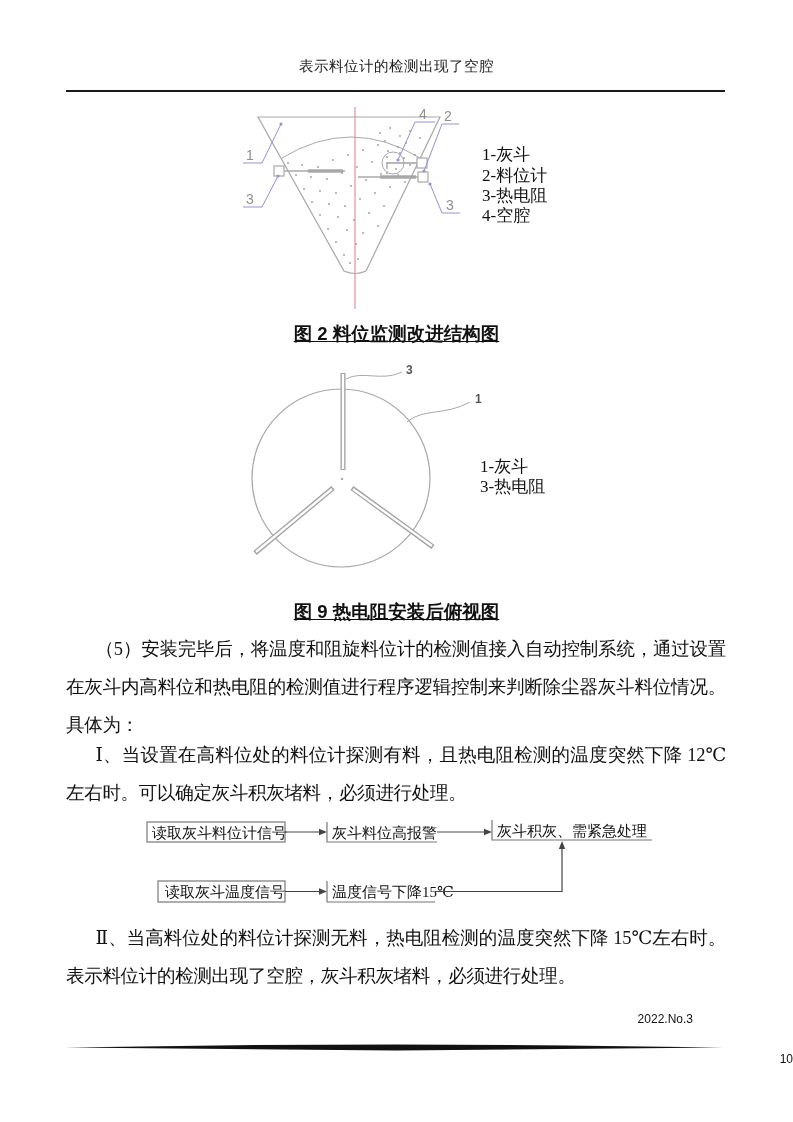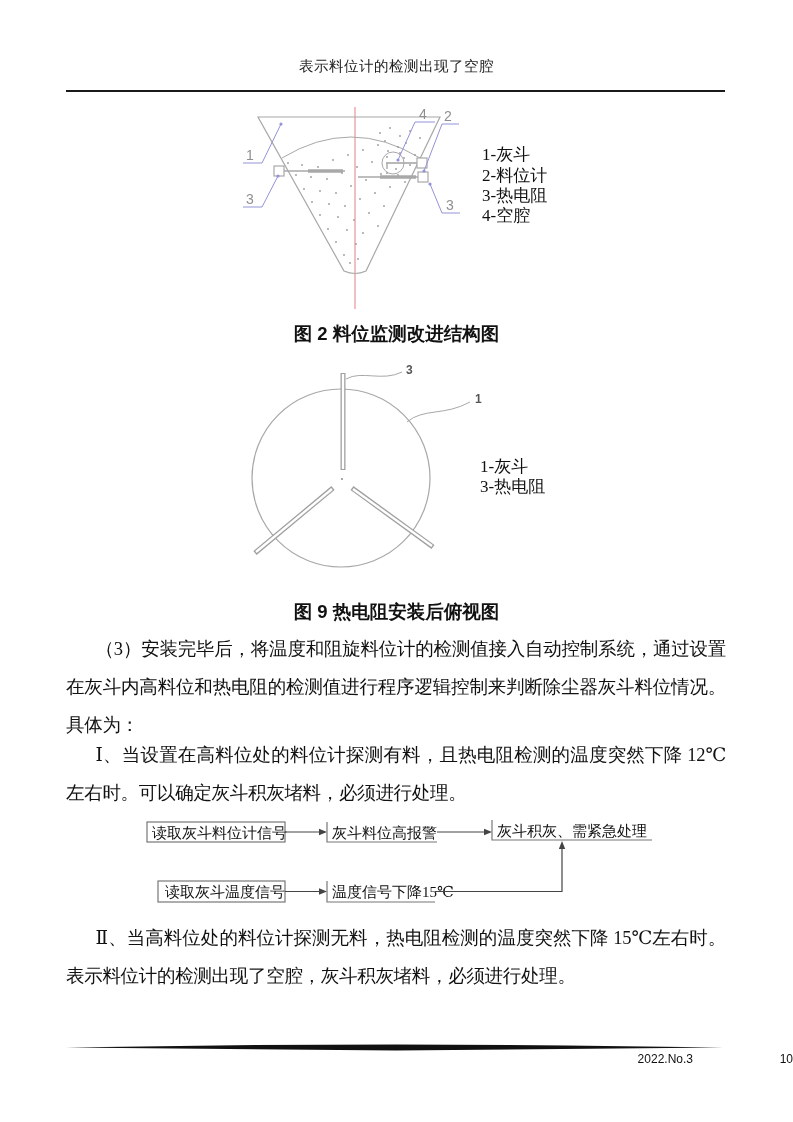--- a/index.html
+++ b/index.html
@@ -19,21 +19,21 @@
   .header-rule{
     position:absolute;top:90px;left:66px;width:659px;height:0;
     border-top:2px solid #1a1a1a;
   }
   .fig-svg{position:absolute;}
   .fig2-svg{left:230px;top:103px;}
   .fig3-svg{left:230px;top:360px;}
   .fig-caption{
     position:absolute;left:0;width:100%;text-align:center;
     font-family:"Liberation Sans","DejaVu Sans",sans-serif;
-    font-weight:bold;font-size:18.5px;color:#111;
+    font-weight:bold;font-size:18.5px;color:#111;text-decoration:underline;
   }
   .caption-2{top:321px;}
   .caption-3{top:599px;}
   .body-par{
     position:absolute;left:66px;width:660px;
     font-size:18.5px;line-height:38px;
     text-align:justify;letter-spacing:-0.3px;color:#111;
     text-indent:1.6em;
   }
   .par-1{top:630px;}
@@ -56,21 +56,21 @@
     font-family:"Liberation Sans","DejaVu Sans",sans-serif;
     font-size:12px;fill:#555;font-weight:bold;
   }
   .footer-rule-svg{position:absolute;left:66px;top:1044px;}
   .footer-page{
     position:absolute;top:1052px;left:0;width:100%;text-align:right;
     font-family:"Liberation Sans","DejaVu Sans",sans-serif;
     font-size:12px;color:#111;
   }
   .footer-issue{
-    position:absolute;top:1052px;right:100px;
+    position:absolute;top:1012px;right:100px;
     font-family:"Liberation Sans","DejaVu Sans",sans-serif;
     font-size:12px;color:#111;
   }
 </style>
 </head>
 <body>
 
 <div class="page">
 
   <div class="doc-title">表示料位计的检测出现了空腔</div>
@@ -201,21 +201,21 @@
     <path d="M240,42 C215,56 193,48 177,62" fill="none" stroke="#a8a8a8" stroke-width="1"></path>
     <text class="svg-num-sm" x="176" y="14">3</text>
     <text class="svg-num-sm" x="245" y="43">1</text>
 
     <text class="svg-legend" x="250" y="112">1-灰斗</text>
     <text class="svg-legend" x="250" y="132">3-热电阻</text>
   </svg>
 
   <div class="fig-caption caption-3">图 9  热电阻安装后俯视图</div>
 
-  <div class="body-par par-1">（3）安装完毕后，将温度和阻旋料位计的检测值接入自动控制系统，通过设置在灰斗内高料位和热电阻的检测值进行程序逻辑控制来判断除尘器灰斗料位情况。具体为：</div>
+  <div class="body-par par-1">（5）安装完毕后，将温度和阻旋料位计的检测值接入自动控制系统，通过设置在灰斗内高料位和热电阻的检测值进行程序逻辑控制来判断除尘器灰斗料位情况。具体为：</div>
   <div class="body-par par-2">Ⅰ、当设置在高料位处的料位计探测有料，且热电阻检测的温度突然下降 12℃左右时。可以确定灰斗积灰堵料，必须进行处理。</div>
   <div class="body-par par-3">Ⅱ、当高料位处的料位计探测无料，热电阻检测的温度突然下降 15℃左右时。表示料位计的检测出现了空腔，灰斗积灰堵料，必须进行处理。</div>
 
   <svg class="flow-svg" width="545" height="100" viewBox="0 0 545 100">
 
     <rect x="17" y="12" width="138" height="20" fill="none" stroke="#777" stroke-width="1.2"></rect>
     <text class="flow-text" x="22" y="27.5">读取灰斗料位计信号</text>
 
     <line x1="155" y1="22" x2="190" y2="22" stroke="#444" stroke-width="1.2"></line>
     <polygon points="197,22 189,18.8 189,25.2" fill="#444"></polygon>

